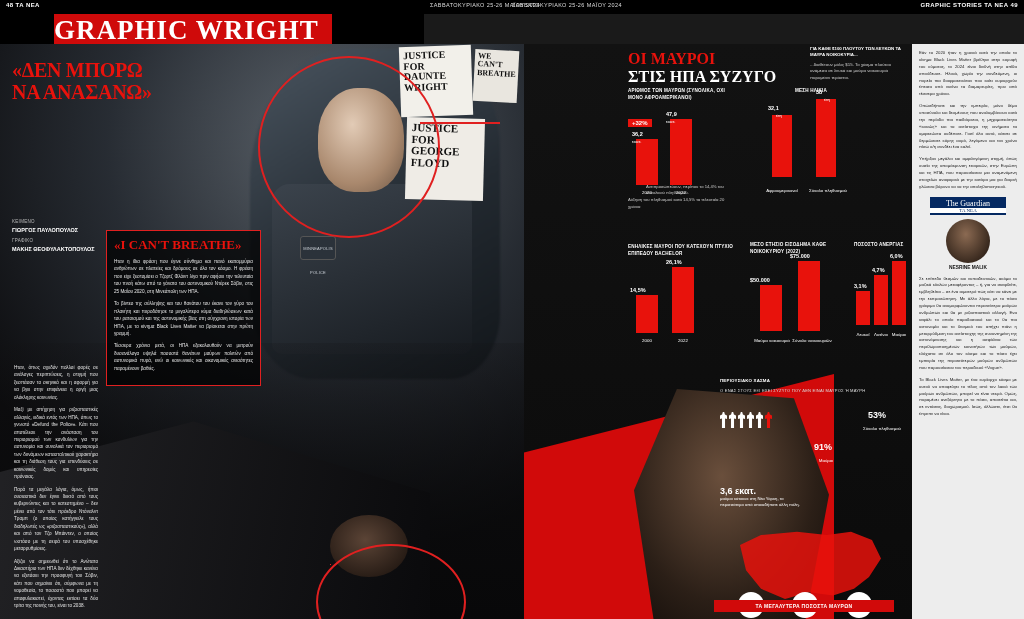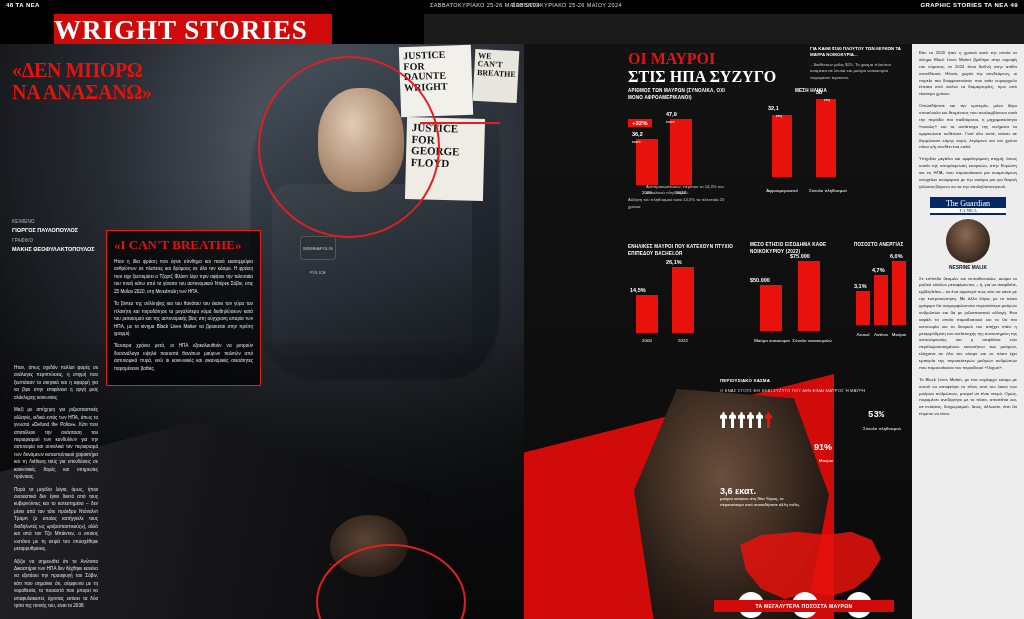--- a/index.html
+++ b/index.html
@@ -222,21 +222,21 @@
 <div class="page">
 
   <div class="topbar">
     <div class="lbl folio-left">48  ΤΑ ΝΕΑ</div>
     <div class="lbl dateline1">ΣΑΒΒΑΤΟΚΥΡΙΑΚΟ 25-26 ΜΑΪΟΥ 2024</div>
     <div class="lbl dateline2">ΣΑΒΒΑΤΟΚΥΡΙΑΚΟ 25-26 ΜΑΪΟΥ 2024</div>
     <div class="lbl folio-right">GRAPHIC STORIES  ΤΑ ΝΕΑ  49</div>
   </div>
 
   <div class="masthead">
-    <div class="gs">WRIGHT STORIES</div>
+    <div class="gs">GRAPHIC WRIGHT</div>
   </div>
   <div class="mast-black-l"></div>
   <div class="mast-black-r"></div>
   <div class="mast-dark-r"></div>
 
   <div class="left-page">
     <div class="photo">
       <div class="cop-body"></div>
       <div class="vest"></div>
       <div class="cop-head"></div>
@@ -399,21 +399,21 @@
       <div class="blk-title" style="font-size:4.4px;">ΠΕΡΙΟΥΣΙΑΚΟ ΧΑΣΜΑ</div>
       <div class="blk-title" style="font-weight:normal; font-size:4.1px; color:#ddd;">Ο ΕΝΑΣ ΣΤΟΥΣ ΕΞΙ ΕΧΕΙ ΣΥΖΥΓΟ ΠΟΥ ΔΕΝ ΕΙΝΑΙ ΜΑΥΡΟΣ Ή ΜΑΥΡΗ</div>
       <div class="people-row" style="left:0; top:34px;">
         <div class="pfig"></div>
         <div class="pfig"></div>
         <div class="pfig"></div>
         <div class="pfig"></div>
         <div class="pfig"></div>
         <div class="pfig red"></div>
       </div>
-      <div class="pct-big" style="position:absolute; left:148px; top:32px;font-family:Liberation Mono, monospace;">53%</div>
+      <div class="pct-big" style="position:absolute; left:148px; top:32px;">53%</div>
       <div class="barlab" style="left:140px; top:48px; width:44px;">Σύνολο πληθυσμού</div>
       <div class="pct-big" style="position:absolute; left:94px; top:64px;">91%</div>
       <div class="barlab" style="left:88px; top:80px; width:36px;">Μαύροι</div>
     </div>
 
     <div class="block" style="left:196px; top:442px; width:82px;">
       <div style="font-size:9px; font-weight:bold; color:#fff;">3,6 εκατ.</div>
       <div class="note" style="color:#fff;">μαύροι κάτοικοι στη Νέα Υόρκη, το περισσότερο από οποιαδήποτε άλλη πόλη.</div>
     </div>
 

